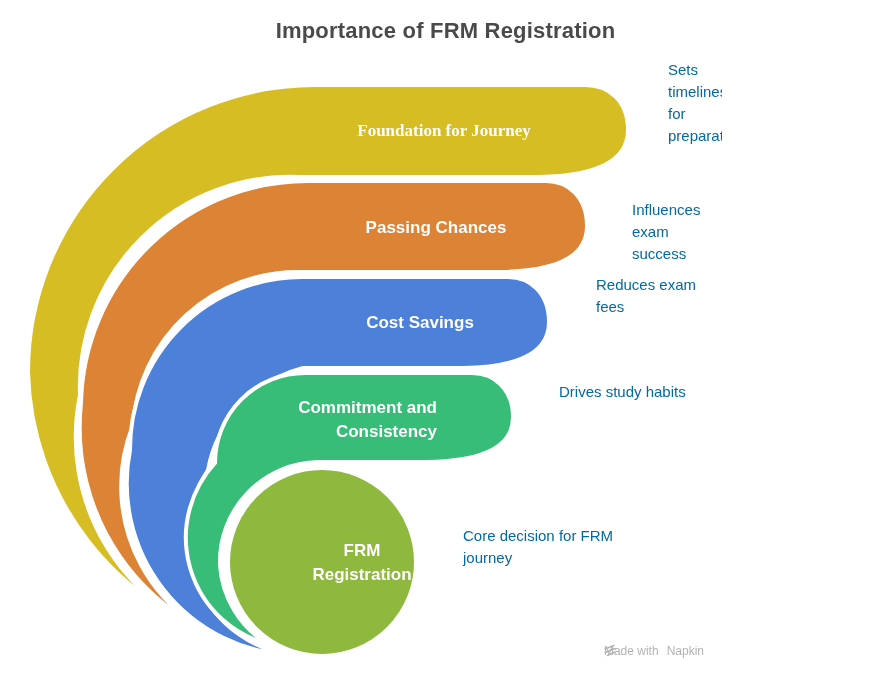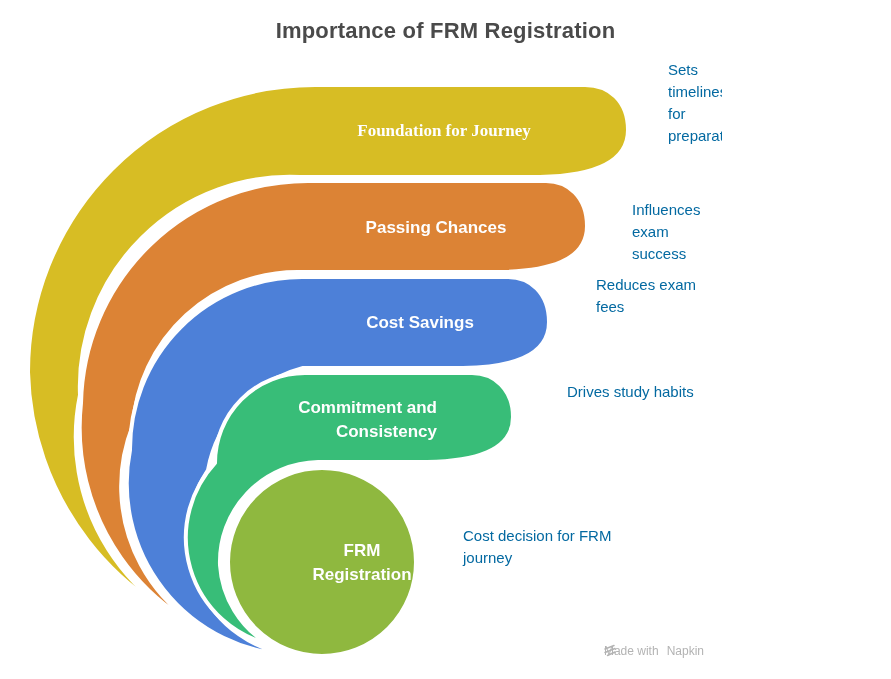--- a/index.html
+++ b/index.html
@@ -97,22 +97,22 @@
   <div class="band-label" style="left:436px;top:228px;">Passing Chances</div>
   <div class="band-label" style="left:420px;top:323px;">Cost Savings</div>
   <div class="band-label right-align" style="left:437px;top:420px;">Commitment and
 Consistency</div>
   <div class="band-label" style="left:322px;top:563px;margin-left:40px;">FRM
 Registration</div>
 
   <div class="desc-label" style="left:668px;top:103px;">Sets timelines for preparation</div>
   <div class="desc-label" style="left:632px;top:200px;margin-top:32px;">Influences exam success</div>
   <div class="desc-label" style="left:596px;top:296px;">Reduces exam fees</div>
-  <div class="desc-label" style="left:559px;top:392px;margin-left:8px;">Drives study habits</div>
-  <div class="desc-label" style="left:463px;top:547px;">Cost decision for FRM
+  <div class="desc-label" style="left:559px;top:392px;">Drives study habits</div>
+  <div class="desc-label" style="left:463px;top:547px;">Core decision for FRM
 journey</div>
 
   <div class="credit">
     <span>Made with</span>
     <span class="napkin-glyph">
       <svg width="12" height="13" viewBox="0 0 12 13">
         <path d="M1,5 L10,1.5 M1,8.5 L11,4.5 M3.5,11.5 L11,8" stroke="#b3b3b3" stroke-width="1.5" fill="none" stroke-linecap="round"></path>
       </svg>
     </span>
     <span>Napkin</span>

